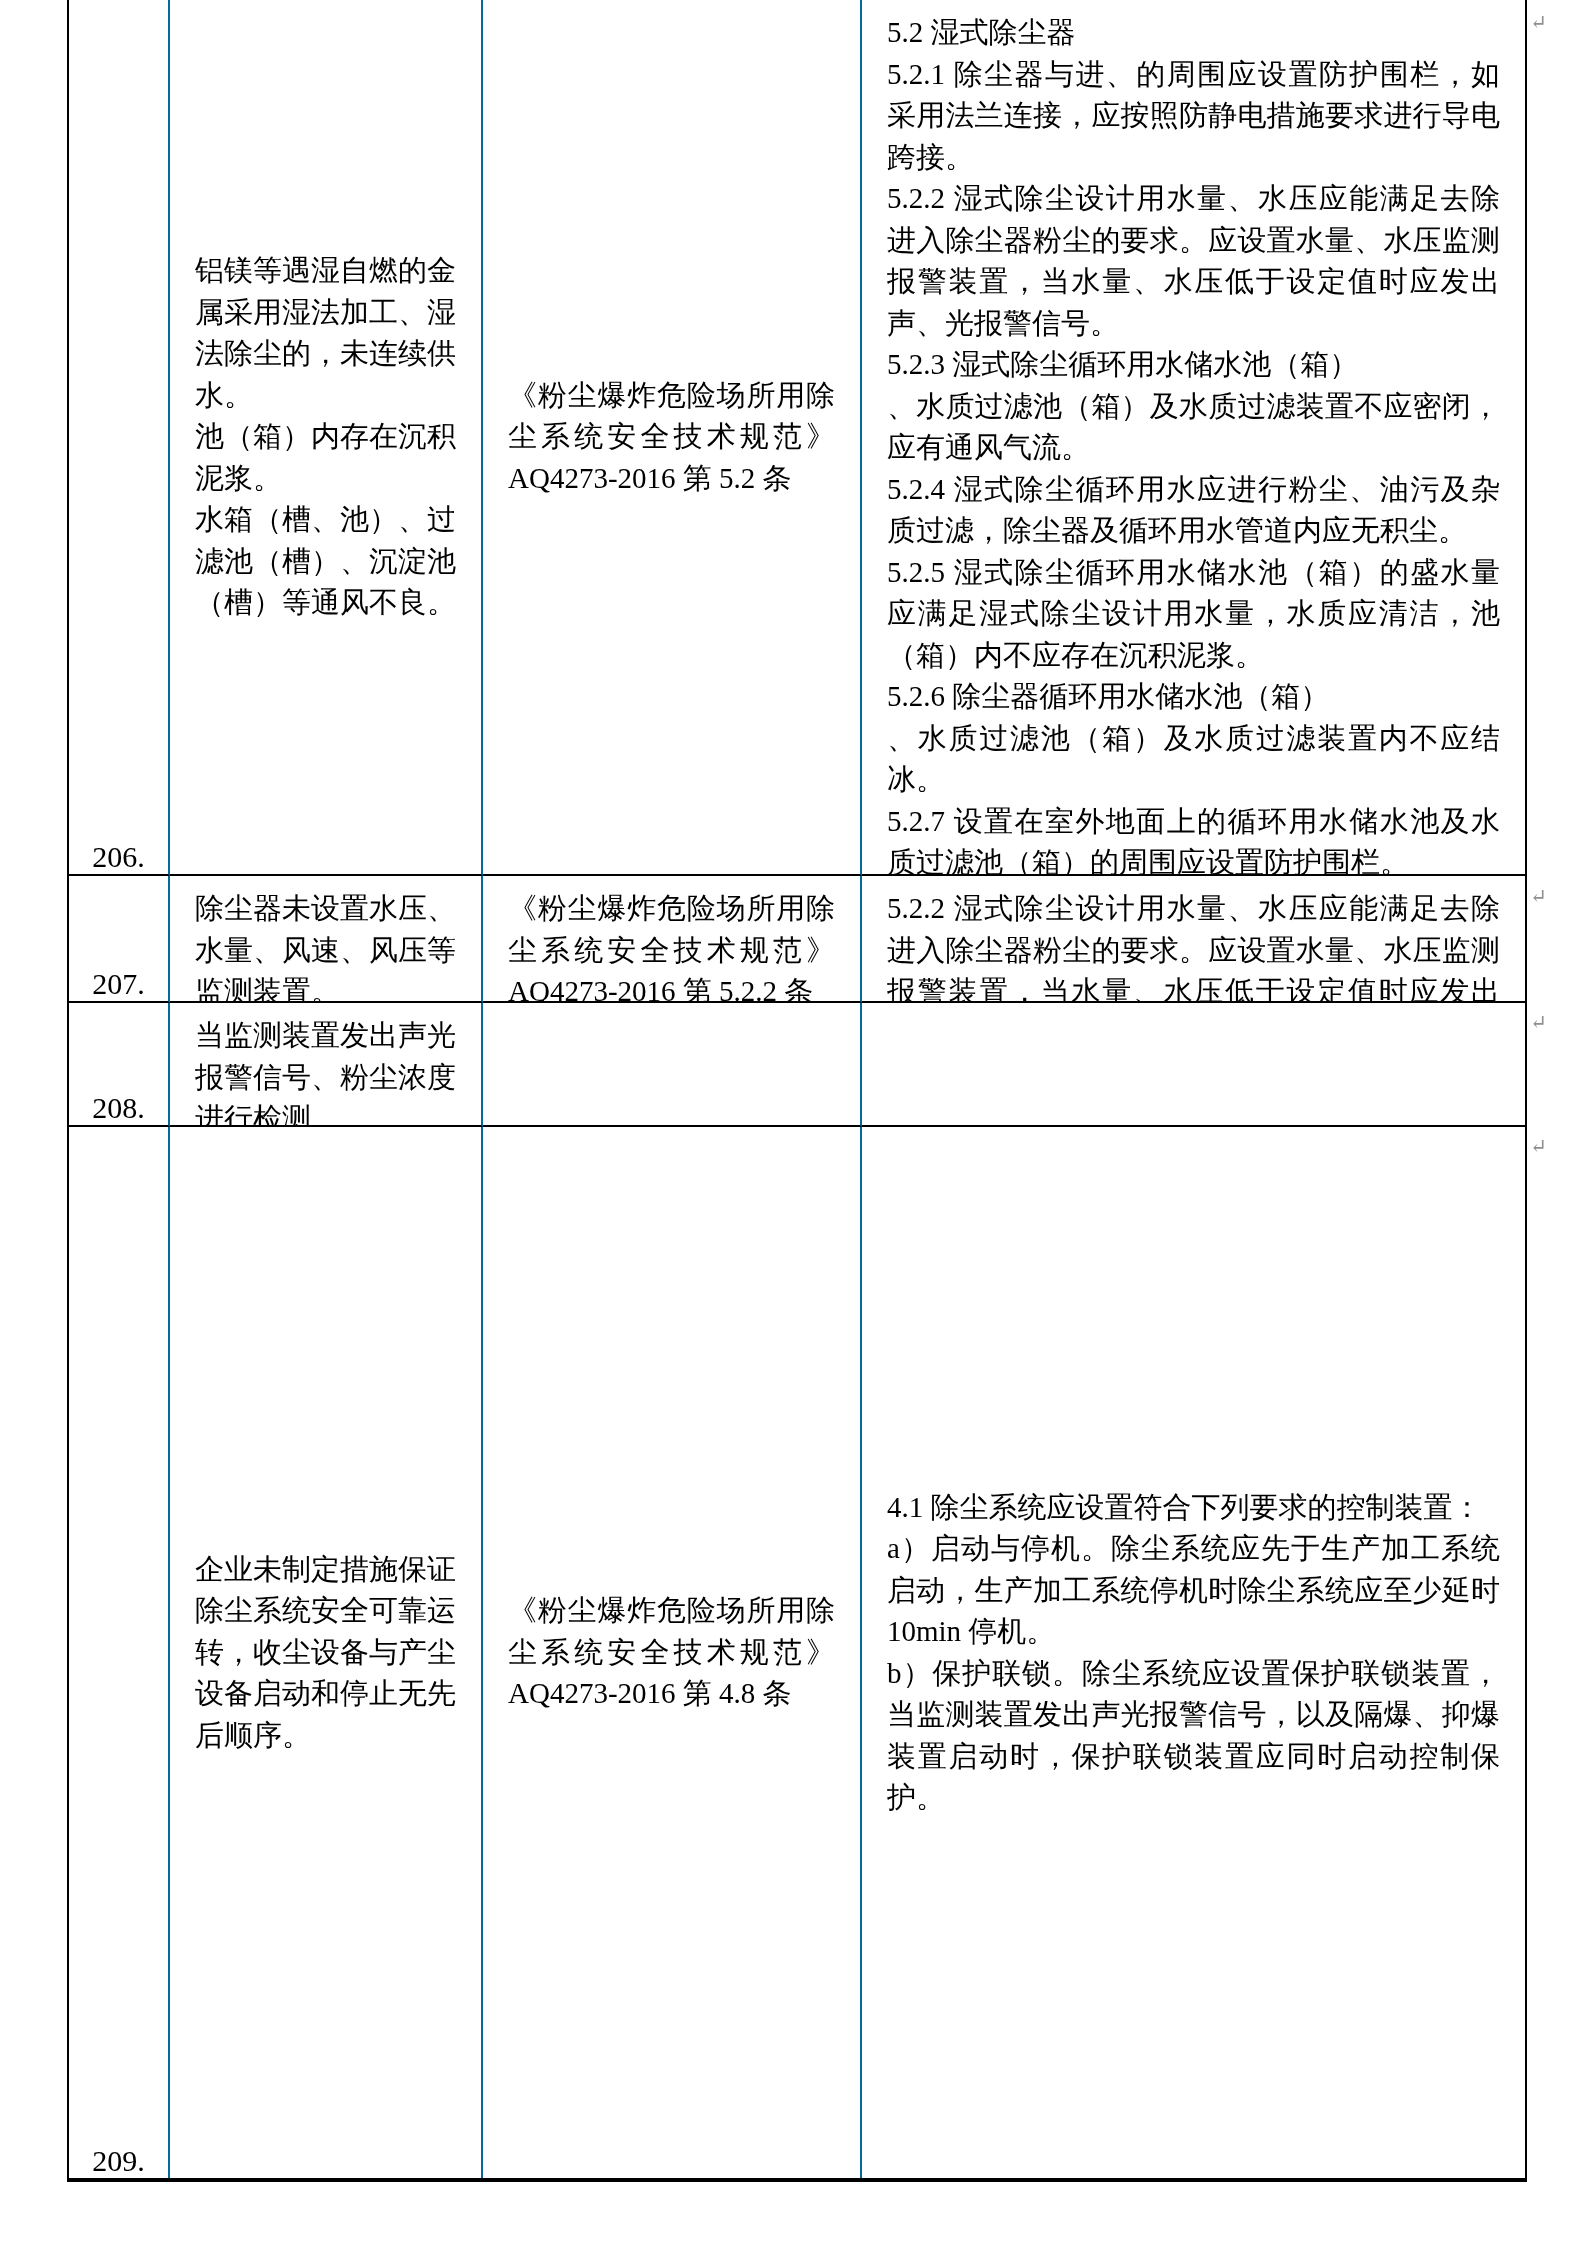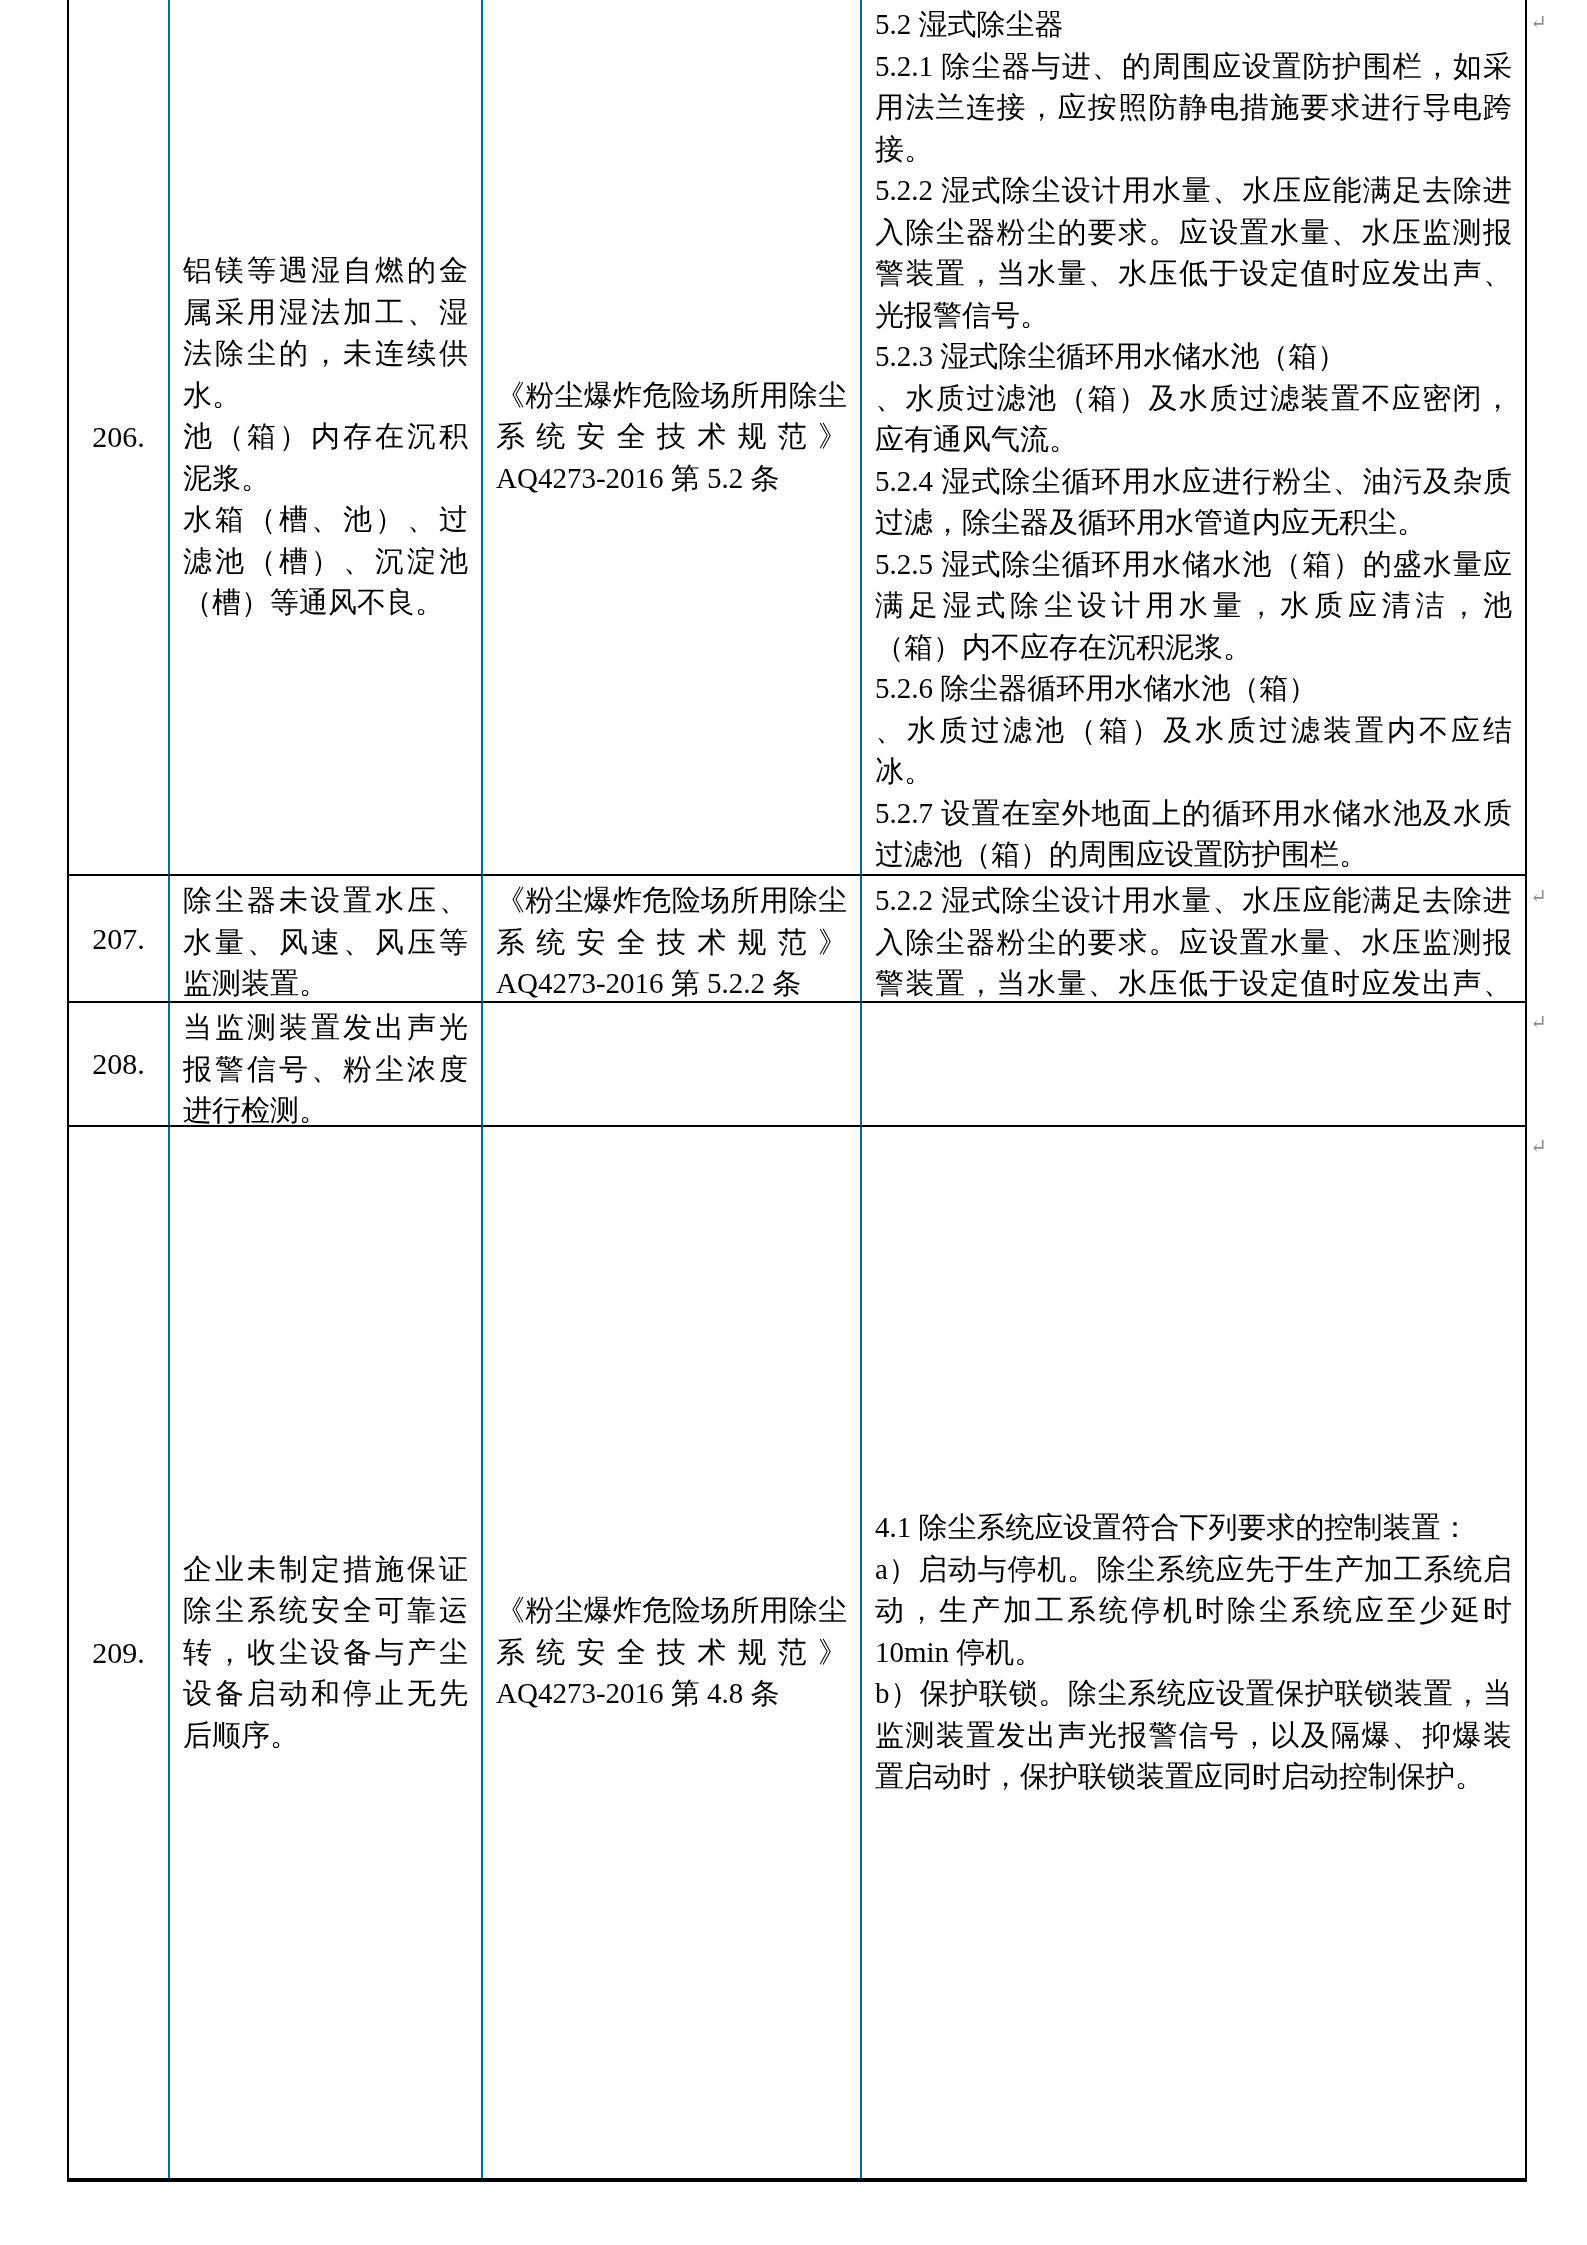--- a/index.html
+++ b/index.html
@@ -31,33 +31,33 @@
   .cell {
     box-sizing:border-box;
     border-right:2px solid #0369a1;
     border-bottom:2px solid #000;
     overflow:hidden;
     display:flex;
   }
   .c-prov { border-right:none; }
   .trow:last-child .cell { border-bottom:none; }
   .inner {
-    margin:auto 0;
+    margin:auto 12px;
     width:100%;
     box-sizing:border-box;
-    padding:4px 13px;
+    padding:12px 13px;
   }
   .inner p {
     margin:0;
     font-size:29px;
     line-height:41.5px;
     text-align:justify;
     text-justify:inter-ideograph;
   }
-  .c-no { justify-content:center; align-items:center; }
+  .c-no { justify-content:center; align-items:flex-end; }
   .num {
     font-size:30px;
     line-height:34px;
   }
   .pmark {
     position:absolute;
     left:1530px;
     font-size:20px;
     line-height:20px;
     color:#8f8f8f;

